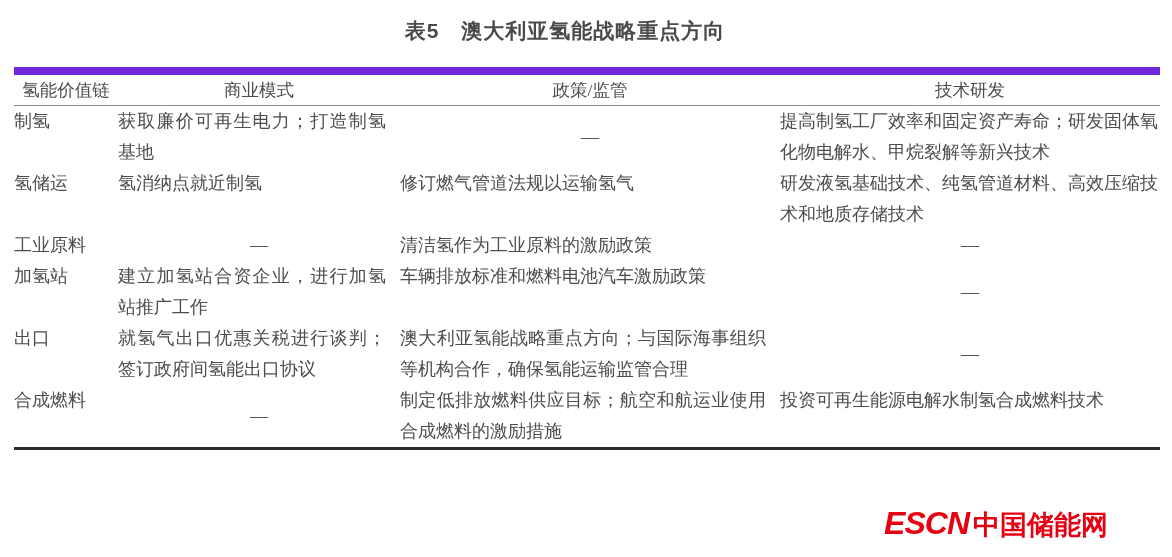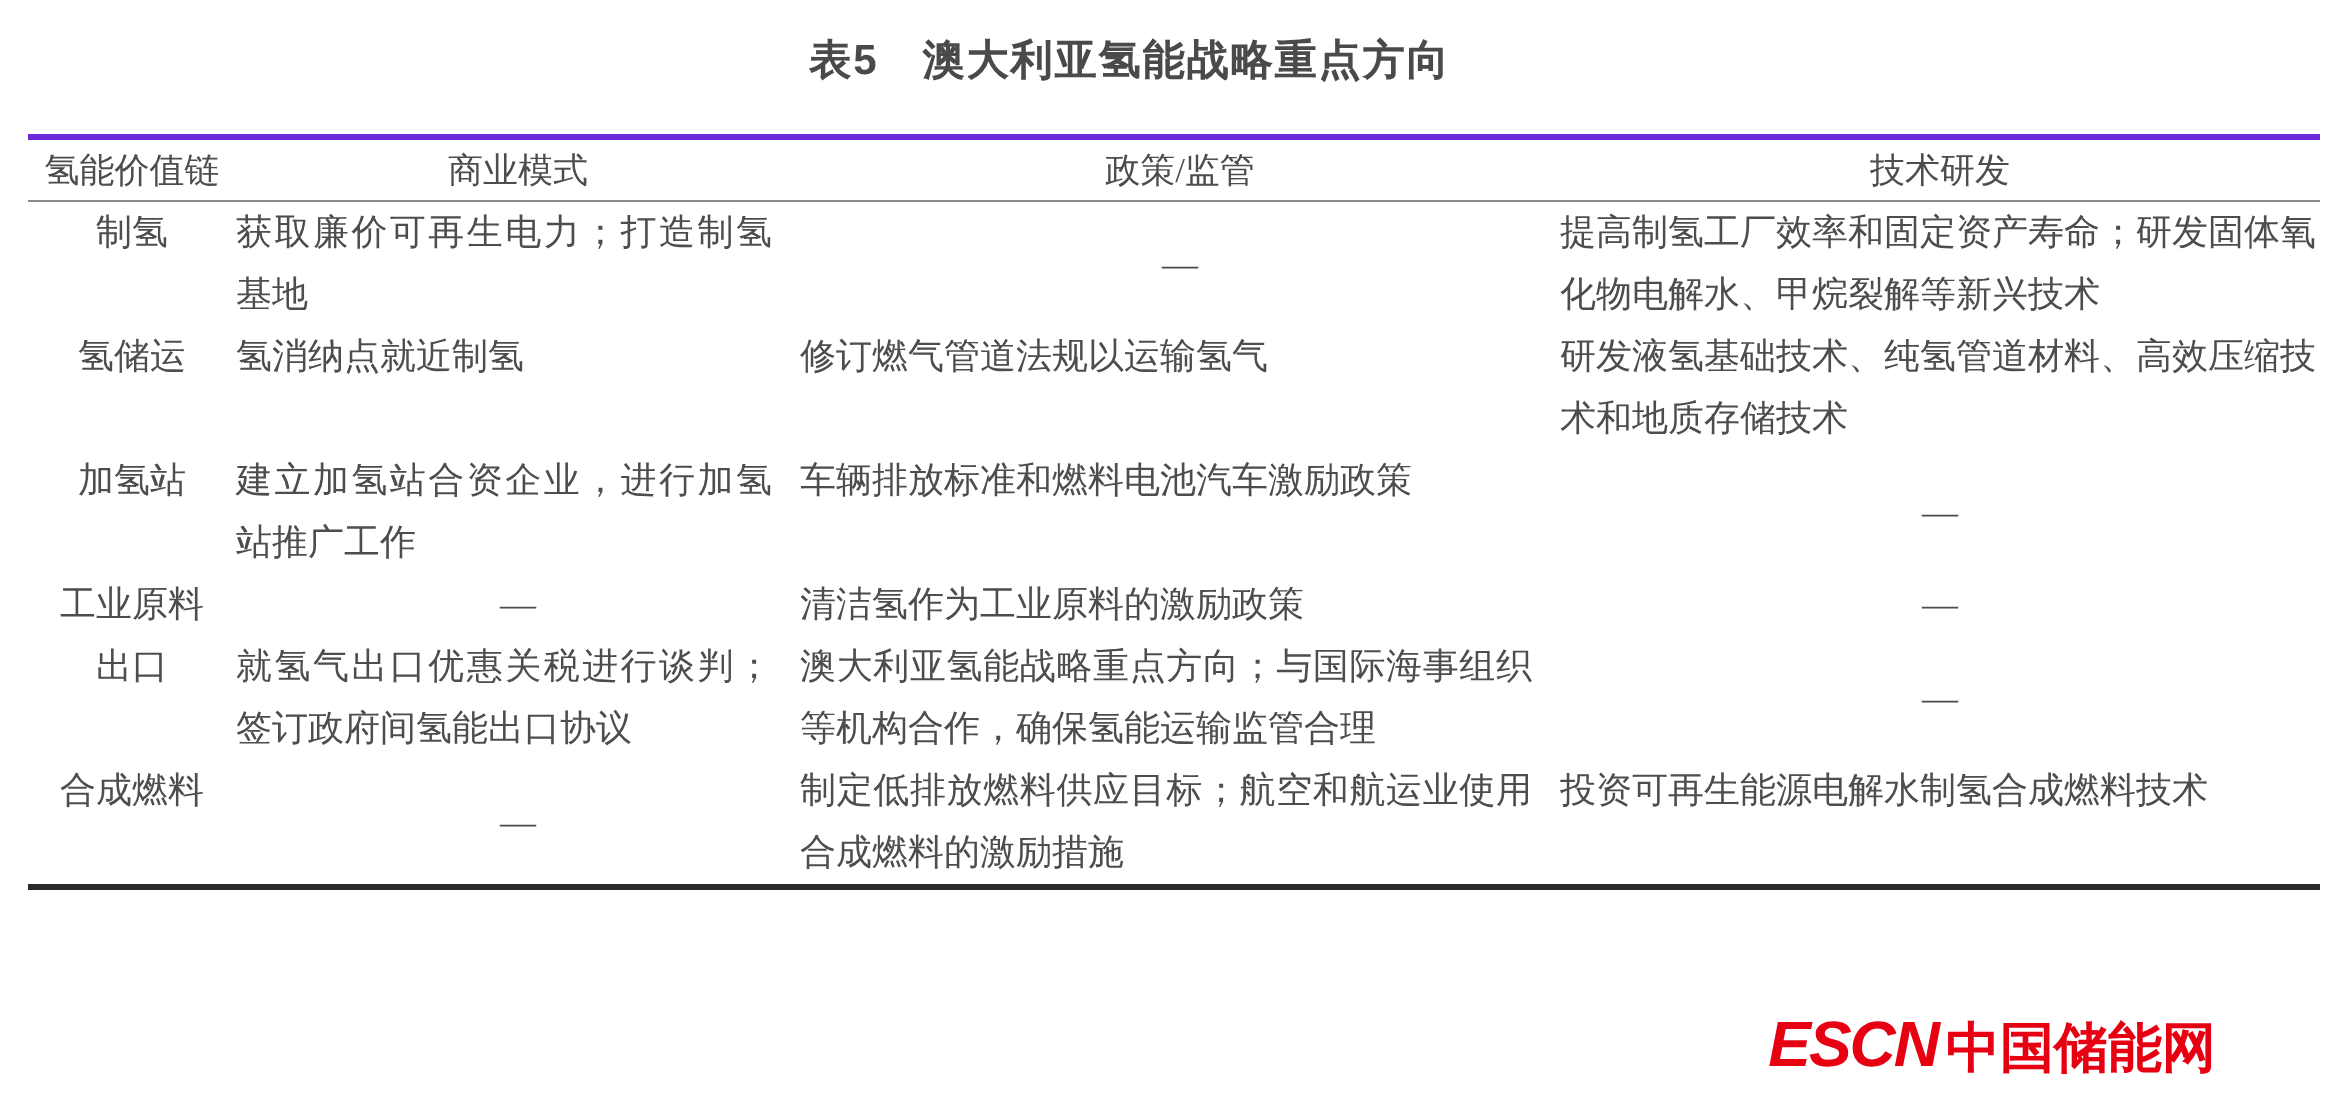--- a/index.html
+++ b/index.html
@@ -25,21 +25,21 @@
     letter-spacing: 1px;
     margin-top: 4px;
     margin-bottom: 21px;
     height: 30px;
     line-height: 30px;
   }
   table.strategy-table {
     width: 1146px;
     border-collapse: collapse;
     table-layout: fixed;
-    border-top: 3px solid #6d28d9;
+    border-top: 8px solid #6d28d9;
     border-bottom: 3px solid #2b2b2b;
     color: #4d4d4d;
     font-size: 18px;
   }
   col.c1 { width: 104px; }
   col.c2 { width: 282px; }
   col.c3 { width: 380px; }
   col.c4 { width: 380px; }
   thead th {
     font-weight: normal;
@@ -52,21 +52,20 @@
     white-space: nowrap;
     overflow: hidden;
   }
   tbody td {
     vertical-align: top;
     line-height: 31px;
     text-align: justify;
     padding: 0 14px 0 0;
   }
   tbody td.col-chain {
-    text-align: center;
     padding: 0;
   }
   tbody td.col-tech { padding-right: 2px; }
   tbody td.dash {
     text-align: center;
     vertical-align: middle;
     padding: 0;
   }
   .footer-logo {
     position: absolute;
@@ -120,30 +119,30 @@
     </tr>
 
     <tr>
       <td class="col-chain">氢储运</td>
       <td class="col-business">氢消纳点就近制氢</td>
       <td class="col-policy">修订燃气管道法规以运输氢气</td>
       <td class="col-tech">研发液氢基础技术、纯氢管道材料、高效压缩技术和地质存储技术</td>
     </tr>
 
     <tr>
-      <td class="col-chain">加氢站</td>
-      <td class="col-business">建立加氢站合资企业，进行加氢站推广工作</td>
-      <td class="col-policy">车辆排放标准和燃料电池汽车激励政策</td>
+      <td class="col-chain">工业原料</td>
+      <td class="col-business dash">—</td>
+      <td class="col-policy">清洁氢作为工业原料的激励政策</td>
       <td class="col-tech dash">—</td>
     </tr>
 
     <tr>
-      <td class="col-chain">工业原料</td>
-      <td class="col-business dash">—</td>
-      <td class="col-policy">清洁氢作为工业原料的激励政策</td>
+      <td class="col-chain">加氢站</td>
+      <td class="col-business">建立加氢站合资企业，进行加氢站推广工作</td>
+      <td class="col-policy">车辆排放标准和燃料电池汽车激励政策</td>
       <td class="col-tech dash">—</td>
     </tr>
 
     <tr>
       <td class="col-chain">出口</td>
       <td class="col-business">就氢气出口优惠关税进行谈判；签订政府间氢能出口协议</td>
       <td class="col-policy">澳大利亚氢能战略重点方向；与国际海事组织等机构合作，确保氢能运输监管合理</td>
       <td class="col-tech dash">—</td>
     </tr>
 

